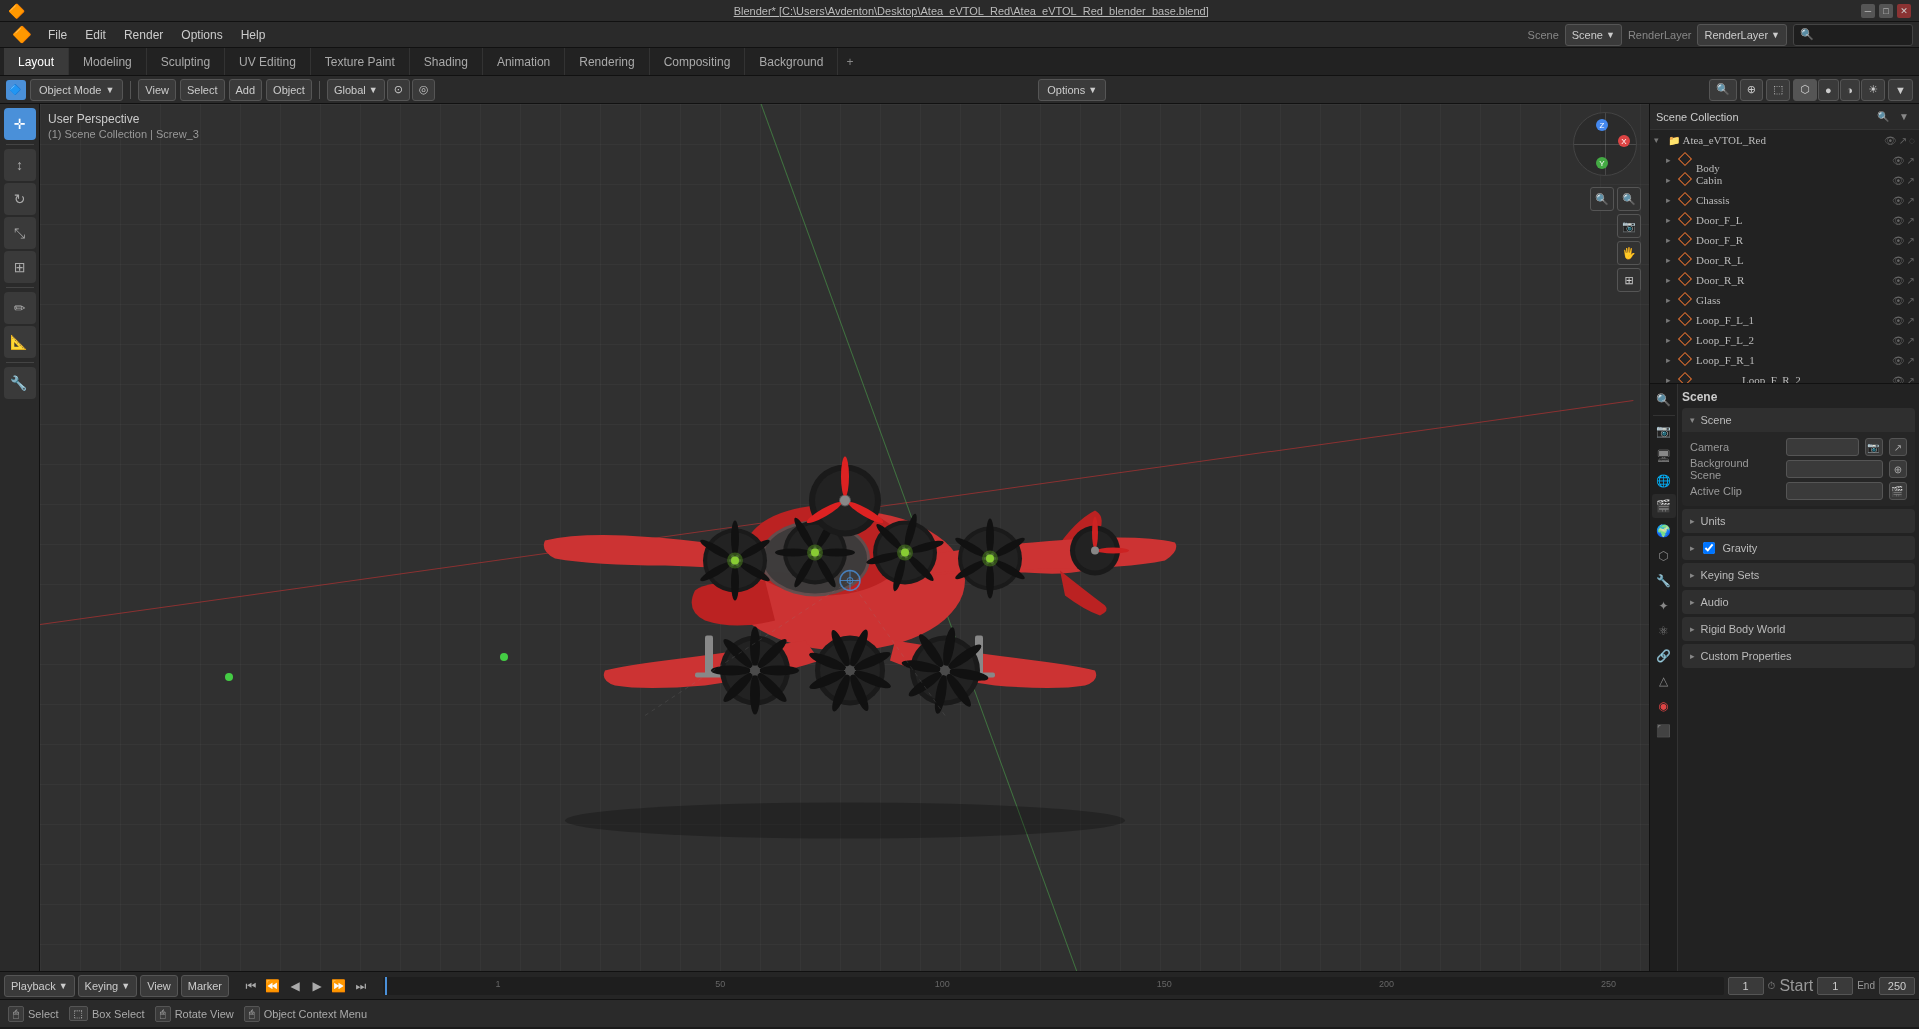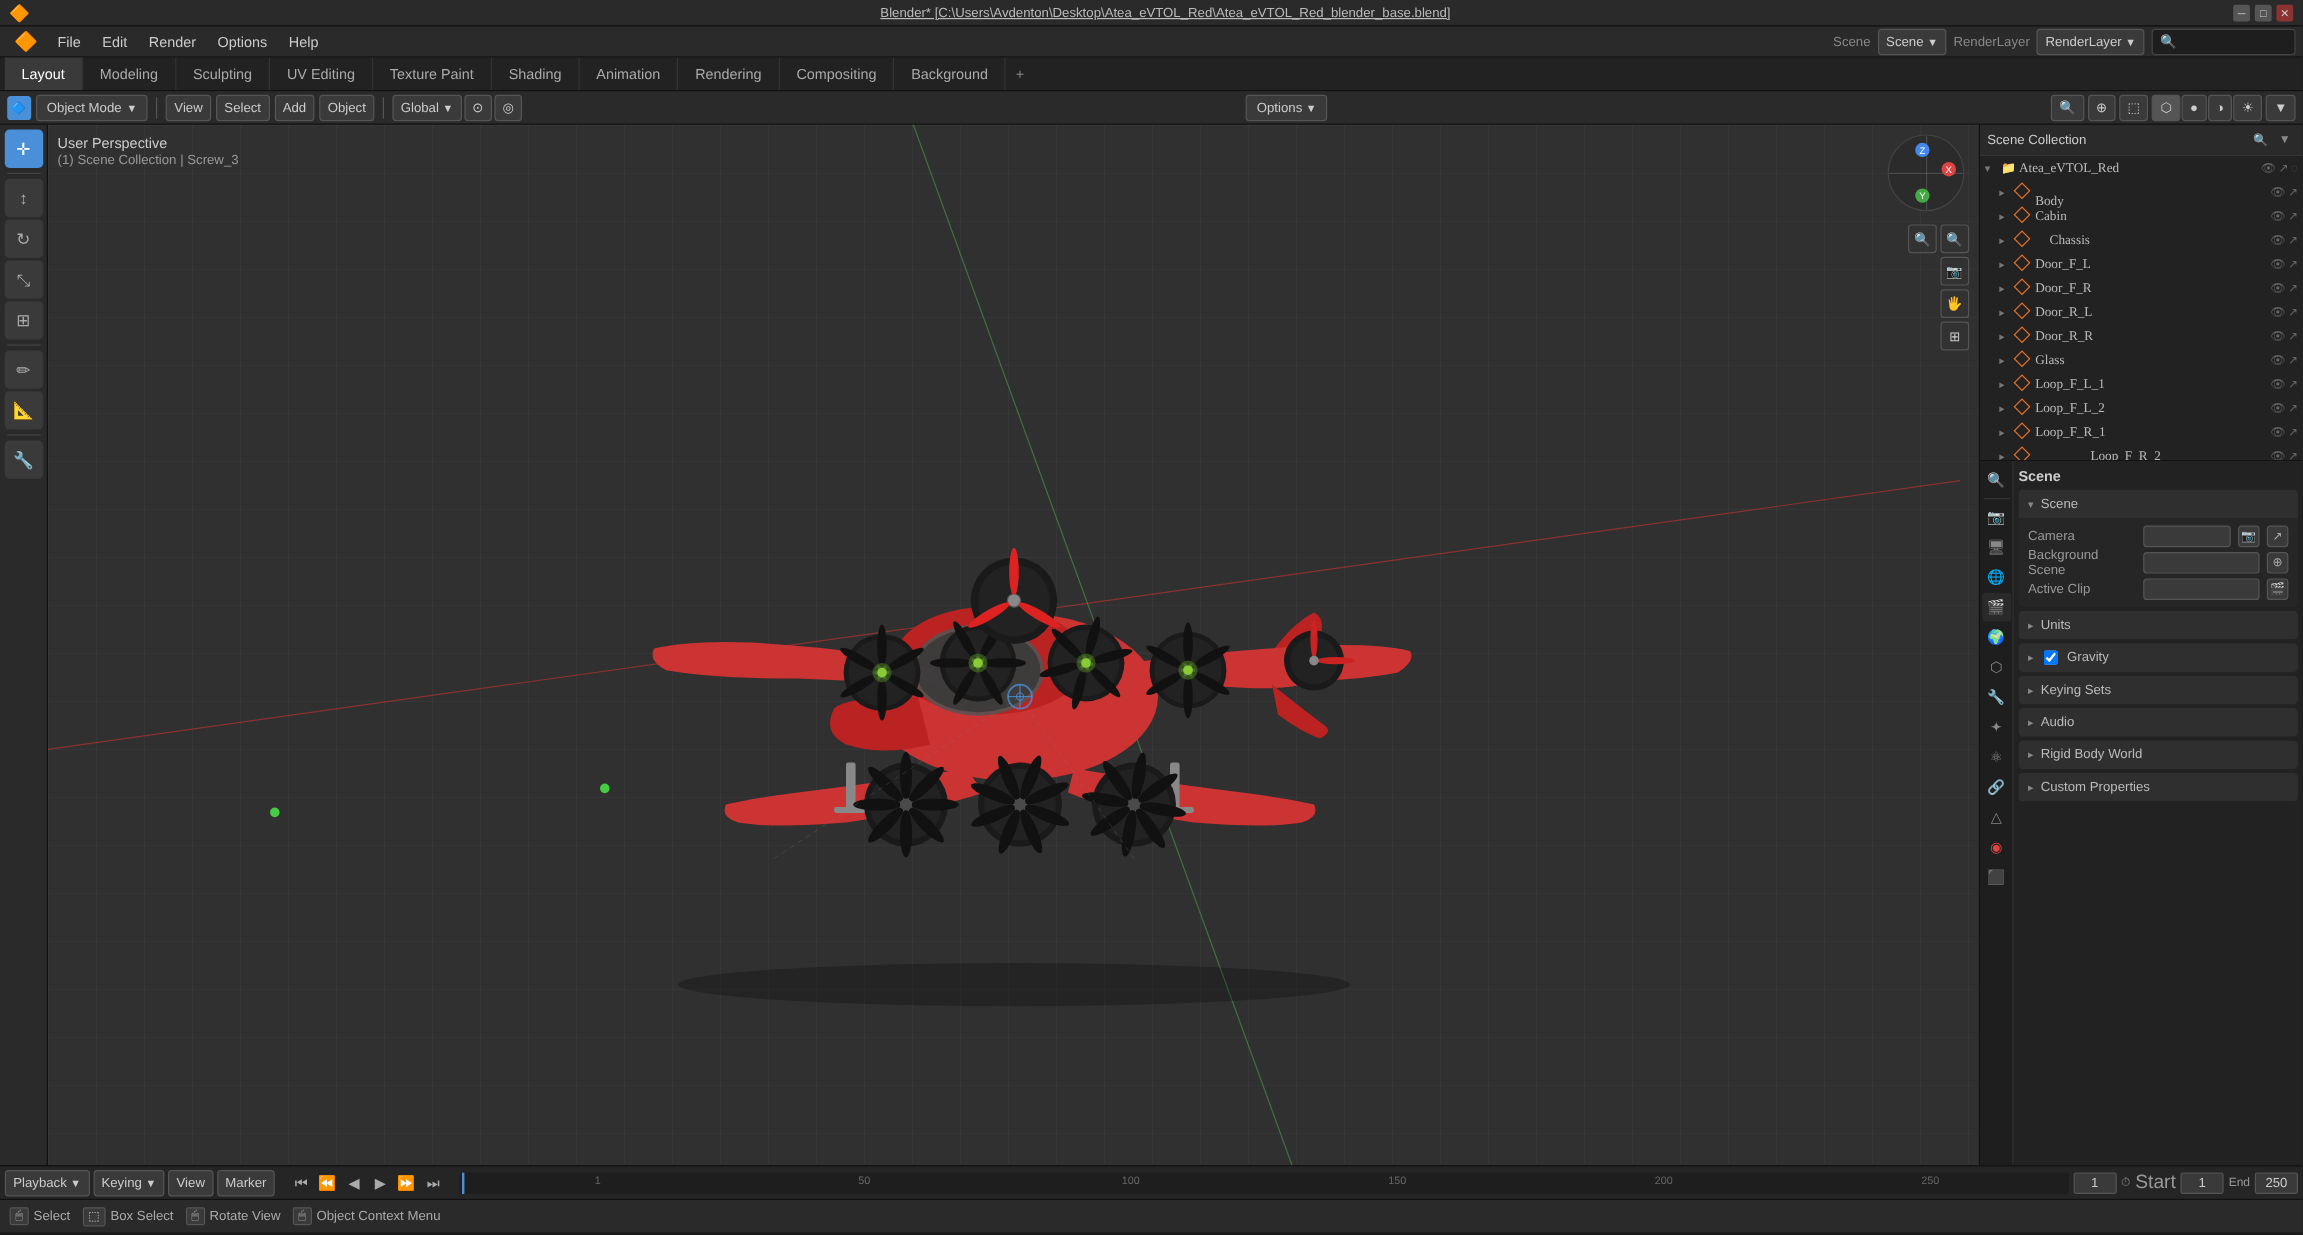--- a/index.html
+++ b/index.html
@@ -814,21 +814,21 @@
           <span class="oi-expand">▸</span>
           <span style="font-size:9px;"><span style="display:inline-block;width:10px;height:10px;border:1px solid #e07030;transform:rotate(45deg);"></span></span>
           <span class="oi-name" style="margin-left:4px;">Cabin</span>
           <span class="oi-vis">👁</span>
           <span class="oi-vis">↗</span>
         </div>
 
         <div class="outline-row" style="padding-left:16px;">
           <span class="oi-expand">▸</span>
           <span style="font-size:9px;"><span style="display:inline-block;width:10px;height:10px;border:1px solid #e07030;transform:rotate(45deg);"></span></span>
-          <span class="oi-name" style="margin-left:16px;">Chassis</span>
+          <span class="oi-name" style="margin-left:4px;">Chassis</span>
           <span class="oi-vis">👁</span>
           <span class="oi-vis">↗</span>
         </div>
 
         <div class="outline-row" style="padding-left:16px;">
           <span class="oi-expand">▸</span>
           <span style="font-size:9px;"><span style="display:inline-block;width:10px;height:10px;border:1px solid #e07030;transform:rotate(45deg);"></span></span>
           <span class="oi-name" style="margin-left:4px;">Door_F_L</span>
           <span class="oi-vis">👁</span>
           <span class="oi-vis">↗</span>

